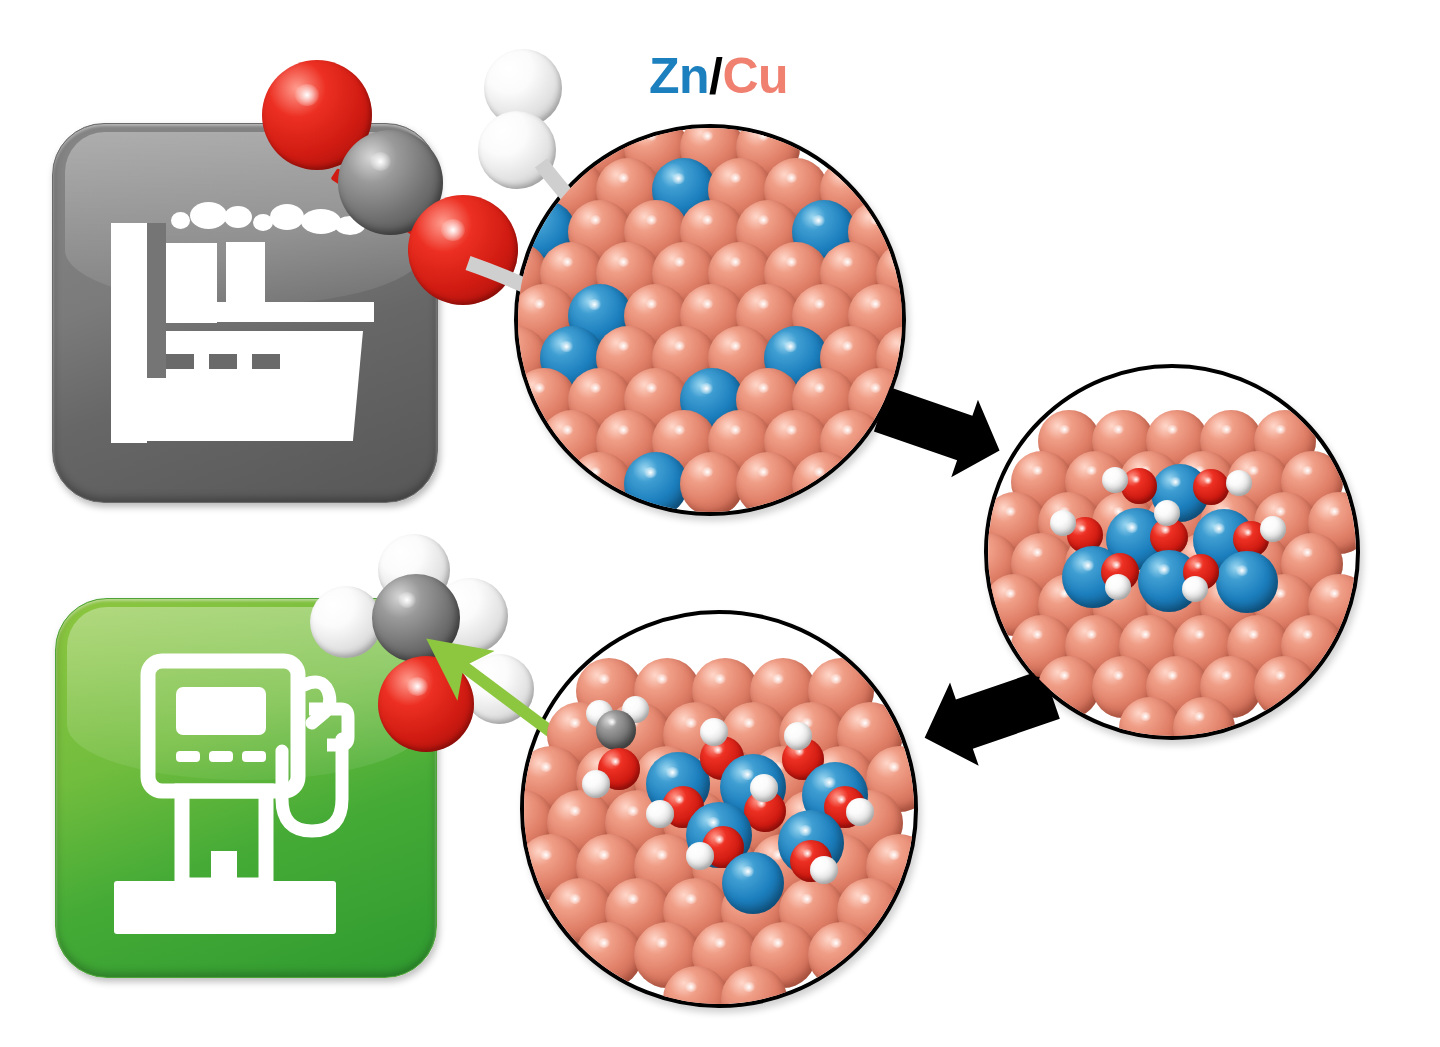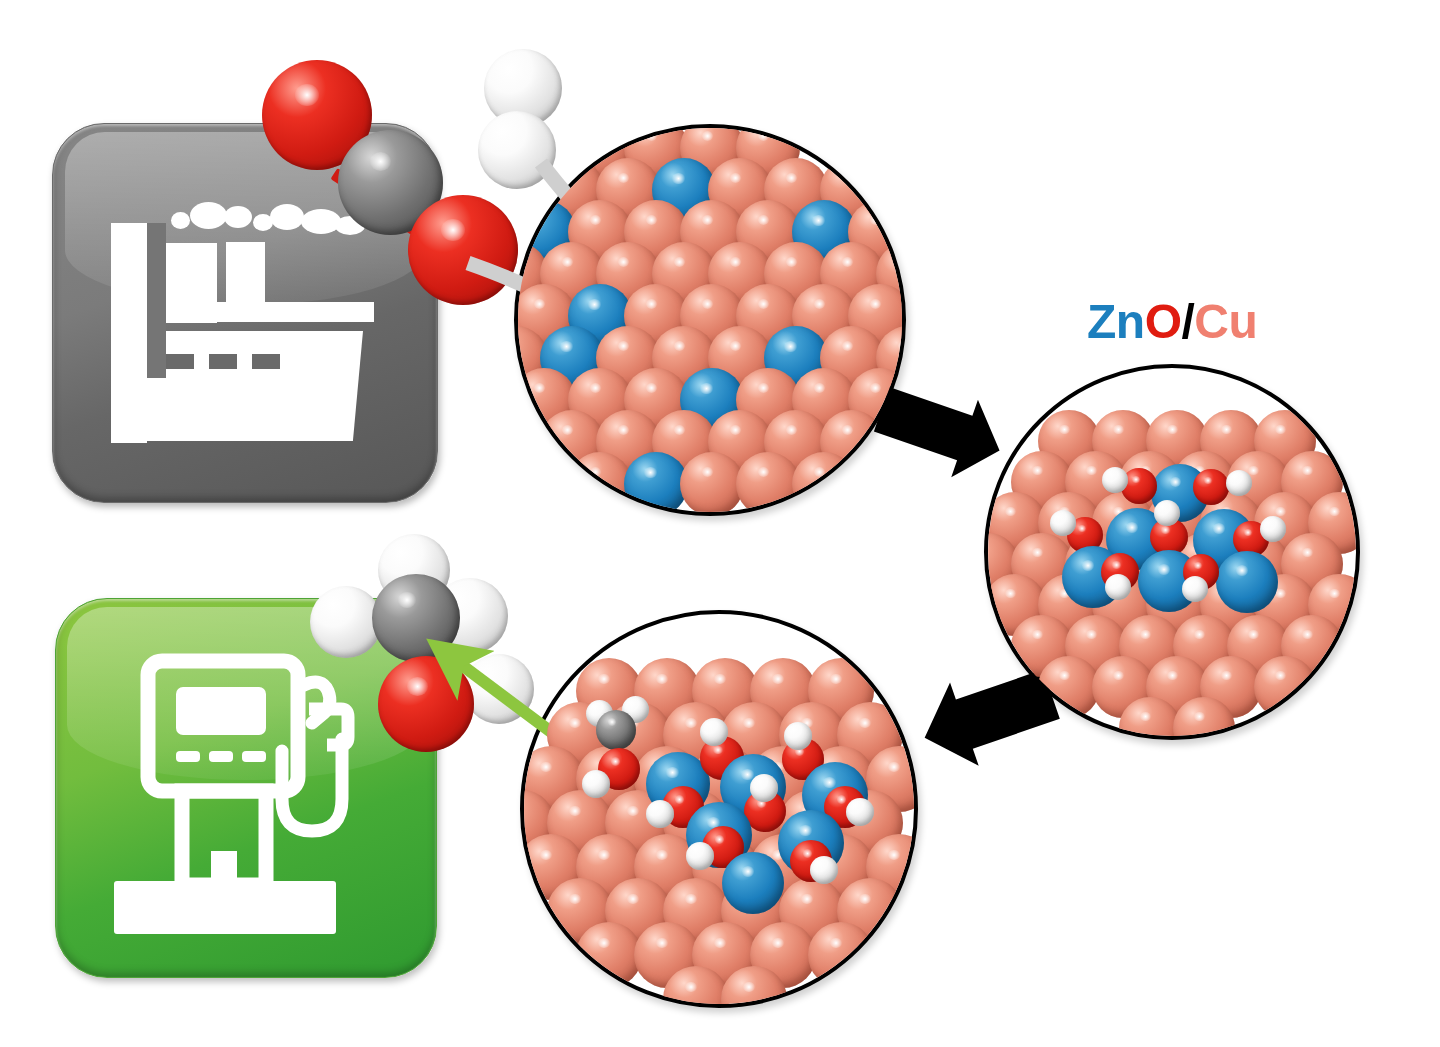--- a/index.html
+++ b/index.html
@@ -196,24 +196,24 @@
       <rect x="155" y="252" width="26" height="40" fill="#ffffff"></rect>
 
       <rect x="58" y="282" width="222" height="53" rx="3" fill="#ffffff"></rect>
 
       <path d="M248 86 q18 -8 24 6 q5 13 -4 22 l-12 10" fill="none" stroke="#ffffff" stroke-width="13" stroke-linecap="round"></path>
       <path d="M253 110 l32 0 q7 0 7 8 l0 20 q0 8 -7 8 l-14 0" fill="none" stroke="#ffffff" stroke-width="13" stroke-linejoin="round"></path>
       <path d="M286 140 l0 60 q0 32 -30 32 q-30 0 -30 -32 l0 -48" fill="none" stroke="#ffffff" stroke-width="13" stroke-linecap="round"></path>
     </svg>
   </div>
 
-
-  <div class="label lbl-znocu">
-    <span class="seg" style="color:#1c7fbe">Zn</span><span class="seg" style="color:#e01c10">O</span><span class="seg" style="color:#000000">/</span><span class="seg" style="color:#f08070">Cu</span>
-  </div>
+  <div class="label" style="left: 649px; top: 47px; font-size: 50px;">
+    <span class="seg" style="color:#1c7fbe">Zn</span><span class="seg" style="color:#000000">/</span><span class="seg" style="color:#f08070">Cu</span>
+  </div>
+
 
   <div class="circle c-zncu">
     <div class="lattice" id="lat1">
         <span class="atom cu" style="left: 50px; top: -12px; width: 64px; height: 64px; z-index: 100;"></span>
         <span class="atom cu" style="left: 106px; top: -12px; width: 64px; height: 64px; z-index: 100;"></span>
         <span class="atom cu" style="left: 162px; top: -12px; width: 64px; height: 64px; z-index: 100;"></span>
         <span class="atom cu" style="left: 218px; top: -12px; width: 64px; height: 64px; z-index: 100;"></span>
         <span class="atom cu" style="left: 22px; top: 30px; width: 64px; height: 64px; z-index: 101;"></span>
         <span class="atom cu" style="left: 78px; top: 30px; width: 64px; height: 64px; z-index: 101;"></span>
         <span class="atom zn" style="left: 134px; top: 30px; width: 64px; height: 64px; z-index: 101;"></span>

